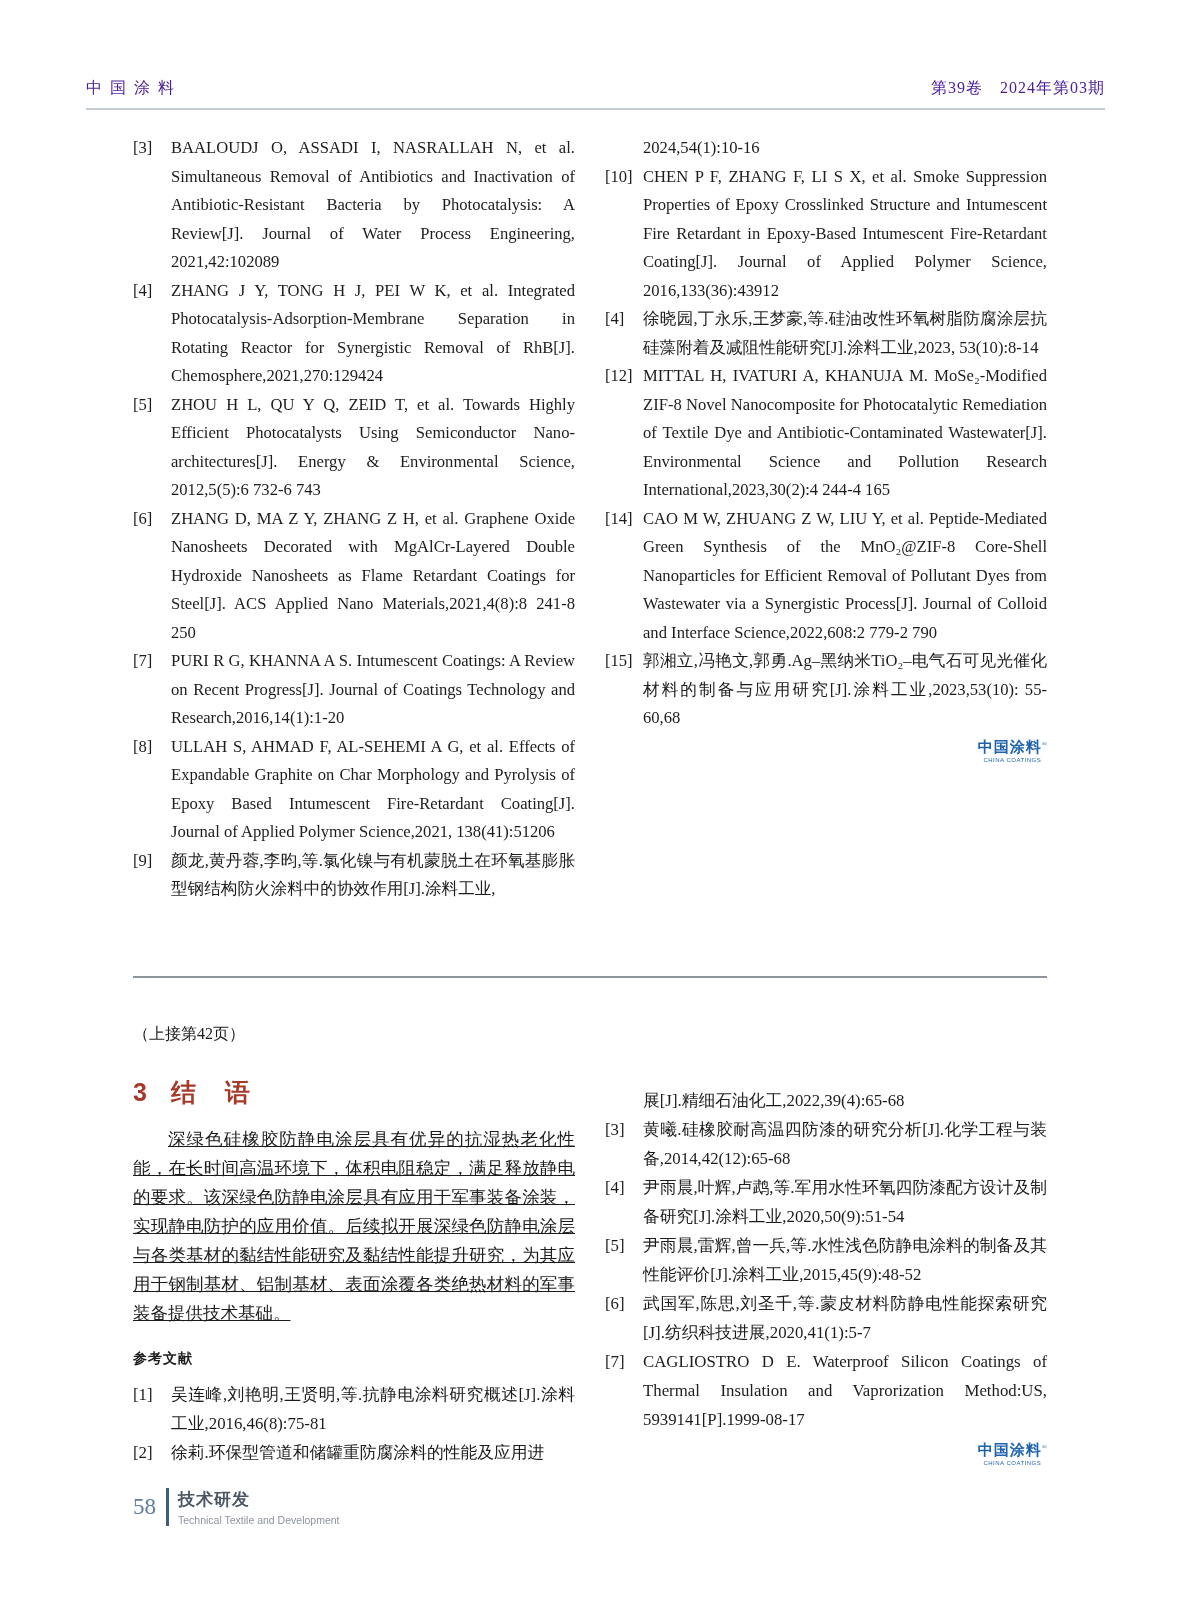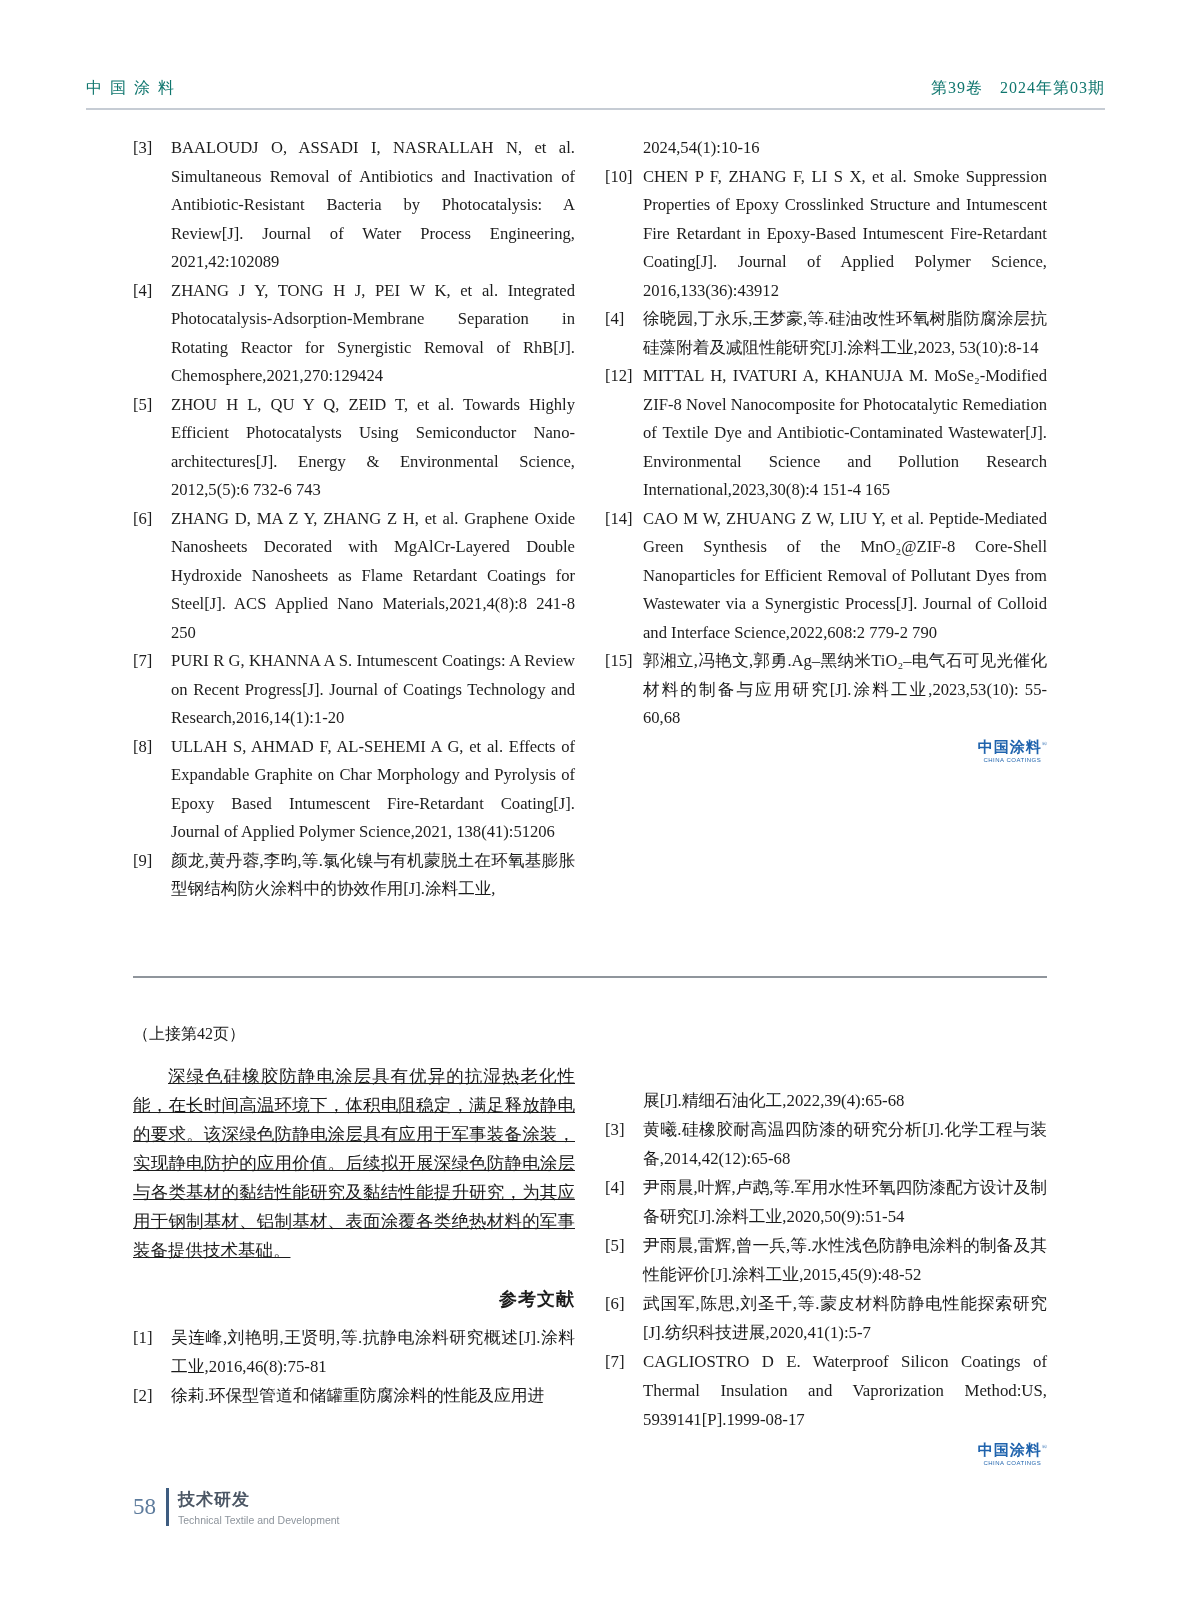--- a/index.html
+++ b/index.html
@@ -11,21 +11,21 @@
     font-family:"Liberation Serif","DejaVu Serif",serif;
     color:#1c1c1c;
     overflow:hidden;
   }
   
   .page-header{
     position:absolute;top:78px;left:86px;right:82px;
     display:flex;justify-content:space-between;align-items:flex-end;
     padding-bottom:9px;
     border-bottom:2px solid #c6ccd4;
-    font-size:16px;color:#0f766e;
+    font-size:16px;color:#4c1d95;
     letter-spacing:2px;
   }
   .page-header .issue{letter-spacing:1px;}
   
   .refs-top{
     position:absolute;top:134px;left:133px;width:914px;
     display:grid;grid-template-columns:442px 442px;column-gap:30px;
   }
   .ref-col{display:flex;flex-direction:column;}
   .ref-item{display:flex;font-size:16.6px;line-height:28.5px;}
@@ -64,23 +64,23 @@
     letter-spacing:2px;
   }
   .conclusion-heading .sec-num{margin-right:22px;}
   .conclusion-paragraph{
     margin:0;
     font-size:17.5px;line-height:29px;
     text-align:justify;text-indent:2em;text-decoration:underline;
   }
   .refs-heading{
     margin:22px 0 12px 0;
-    text-align:right;
-    font-family:"Liberation Sans","DejaVu Sans",sans-serif;
-    font-weight:bold;font-size:18px;color:#1c1c1c;
+    text-align:left;
+    font-family:"Liberation Sans","DejaVu Sans",sans-serif;
+    font-weight:bold;font-size:14px;color:#1c1c1c;
     letter-spacing:1px;
   }
   .bottom-right-col{padding-top:24px;}
   .bottom-section .ref-item{font-size:16.8px;line-height:29px;}
   .bottom-logo-wrap{margin-top:8px;}
   
   .page-footer{
     position:absolute;top:1488px;left:133px;
     display:flex;align-items:center;
     font-family:"Liberation Sans","DejaVu Sans",sans-serif;
@@ -154,21 +154,21 @@
     <span class="ref-text">CHEN P F, ZHANG F, LI S X, et al. Smoke Suppression Properties of Epoxy Crosslinked Structure and Intumescent Fire Retardant in Epoxy-Based Intumescent Fire-Retardant Coating[J]. Journal of Applied Polymer Science, 2016,133(36):43912</span>
   </div>
 
   <div class="ref-item">
     <span class="ref-num">[4]</span>
     <span class="ref-text">徐晓园,丁永乐,王梦豪,等.硅油改性环氧树脂防腐涂层抗硅藻附着及减阻性能研究[J].涂料工业,2023, 53(10):8-14</span>
   </div>
 
   <div class="ref-item">
     <span class="ref-num">[12]</span>
-    <span class="ref-text">MITTAL H, IVATURI A, KHANUJA M. MoSe₂-Modified ZIF-8 Novel Nanocomposite for Photocatalytic Remediation of Textile Dye and Antibiotic-Contaminated Wastewater[J]. Environmental Science and Pollution Research International,2023,30(8):4 151-4 165</span>
+    <span class="ref-text">MITTAL H, IVATURI A, KHANUJA M. MoSe₂-Modified ZIF-8 Novel Nanocomposite for Photocatalytic Remediation of Textile Dye and Antibiotic-Contaminated Wastewater[J]. Environmental Science and Pollution Research International,2023,30(2):4 244-4 165</span>
   </div>
 
 
   <div class="ref-item">
     <span class="ref-num">[14]</span>
     <span class="ref-text">CAO M W, ZHUANG Z W, LIU Y, et al. Peptide-Mediated Green Synthesis of the MnO₂@ZIF-8 Core-Shell Nanoparticles for Efficient Removal of Pollutant Dyes from Wastewater via a Synergistic Process[J]. Journal of Colloid and Interface Science,2022,608:2 779-2 790</span>
   </div>
 
   <div class="ref-item">
     <span class="ref-num">[15]</span>
@@ -182,20 +182,23 @@
         </div>
       </div>
     </div>
   </div>
 
   <div class="divider"></div>
   <div class="continued-note">（上接第42页）</div>
 
   <div class="bottom-section">
     <div class="ref-col">
+      <div class="conclusion-heading">
+        <span class="sec-num">3</span><span>结　语</span>
+      </div>
       <p class="conclusion-paragraph">深绿色硅橡胶防静电涂层具有优异的抗湿热老化性能，在长时间高温环境下，体积电阻稳定，满足释放静电的要求。该深绿色防静电涂层具有应用于军事装备涂装，实现静电防护的应用价值。后续拟开展深绿色防静电涂层与各类基材的黏结性能研究及黏结性能提升研究，为其应用于钢制基材、铝制基材、表面涂覆各类绝热材料的军事装备提供技术基础。</p>
       <div class="refs-heading">参考文献</div>
       <div>
   <div class="ref-item">
     <span class="ref-num">[1]</span>
     <span class="ref-text">吴连峰,刘艳明,王贤明,等.抗静电涂料研究概述[J].涂料工业,2016,46(8):75-81</span>
   </div>
 
   <div class="ref-item">
     <span class="ref-num">[2]</span>

